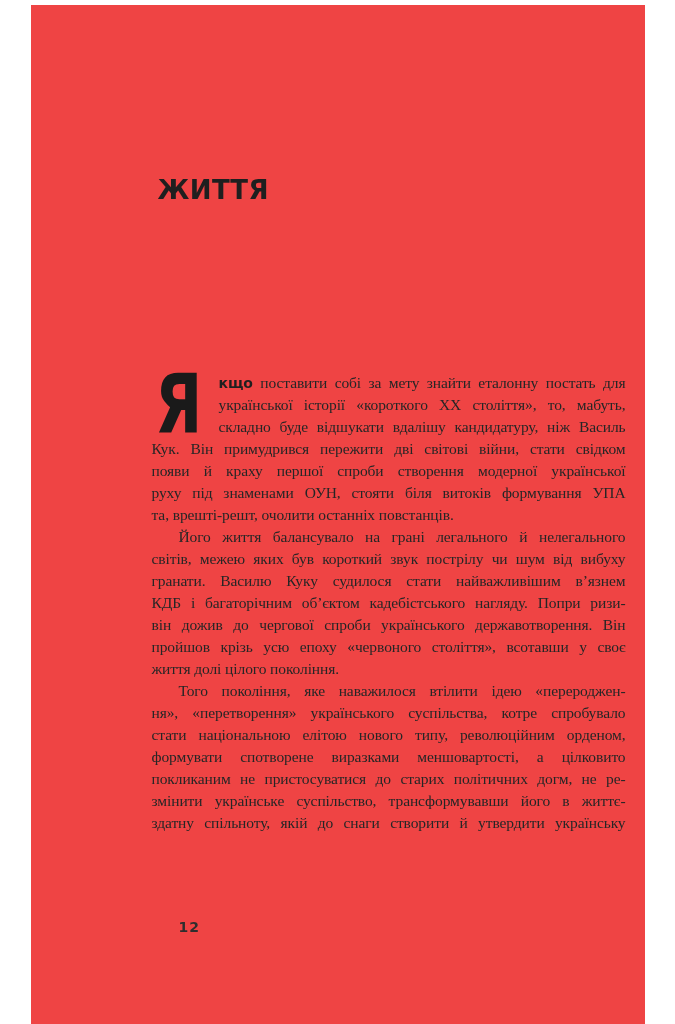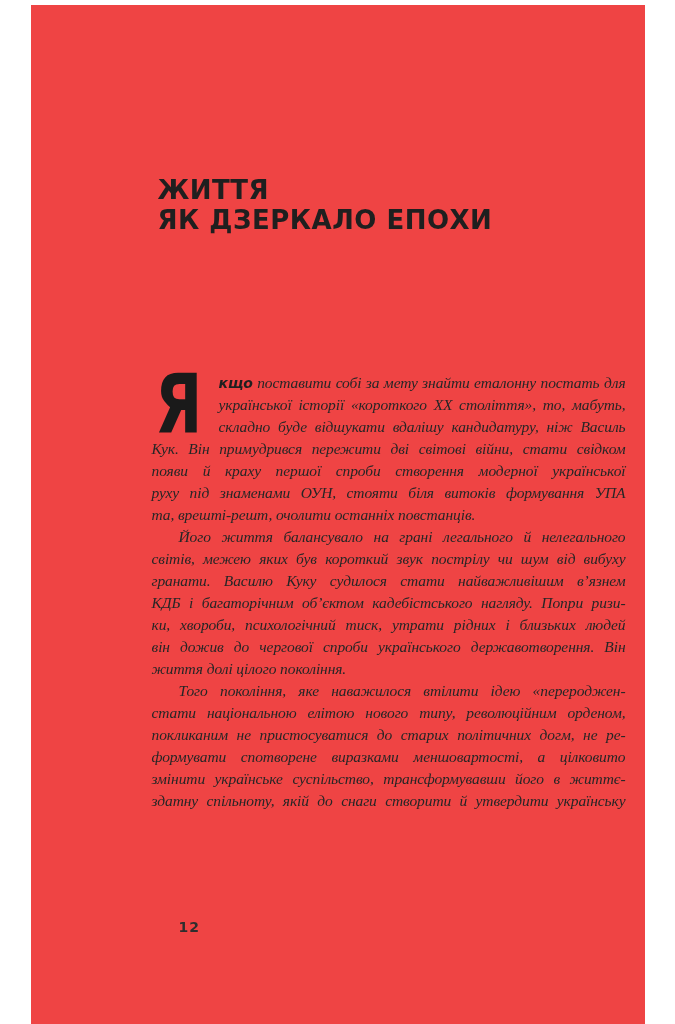--- a/index.html
+++ b/index.html
@@ -32,21 +32,20 @@
     width: 474px;
   }
   .para { position: relative; }
   .line {
     height: 22px;
     line-height: 22px;
     font-size: 15.5px;
     letter-spacing: -0.1px;
     text-align: justify;
     text-align-last: justify;
-    font-style: italic;
   }
   .line.last {
     text-align: left;
     text-align-last: left;
   }
   .line.beside-cap { padding-left: 67px; }
   .line.indent { text-indent: 27px; }
   .dropcap {
     position: absolute;
     left: 3px;
@@ -76,47 +75,47 @@
     letter-spacing: 1px;
     color: #2e2e2e;
   }
 </style>
 </head>
 <body>
 
 <main class="page">
   <header class="title">
     <div class="title-line">ЖИТТЯ</div>
-    <div class="title-line">ЯК ДЗЕРКАЛО ЕПОХИ</div>
   </header>
 
   <section class="content">
       <div class="para">
         <span class="dropcap">Я</span>
         <div class="line beside-cap"><b class="lead-bold">кщо</b> поставити собі за мету знайти еталонну постать для</div>
         <div class="line beside-cap">української історії «короткого XX століття», то, мабуть,</div>
         <div class="line beside-cap">складно буде відшукати вдалішу кандидатуру, ніж Василь</div>
         <div class="line">Кук. Він примудрився пережити дві світові війни, стати свідком</div>
         <div class="line">появи й краху першої спроби створення модерної української</div>
         <div class="line">руху під знаменами ОУН, стояти біля витоків формування УПА</div>
         <div class="line last">та, врешті-решт, очолити останніх повстанців.</div>
       </div>
       <div class="para">
         <div class="line indent">Його життя балансувало на грані легального й нелегального</div>
         <div class="line">світів, межею яких був короткий звук пострілу чи шум від вибуху</div>
         <div class="line">гранати. Василю Куку судилося стати найважливішим в’язнем</div>
         <div class="line">КДБ і багаторічним об’єктом кадебістського нагляду. Попри ризи-</div>
-        <div class="line">ки, хвороби, психологічний тиск, утрати рідних і близьких людей</div>
         <div class="line">він дожив до чергової спроби українського державотворення. Він</div>
+        <div class="line">пройшов крізь усю епоху «червоного століття», всотавши у своє</div>
         <div class="line last">життя долі цілого покоління.</div>
       </div>
       <div class="para">
         <div class="line indent">Того покоління, яке наважилося втілити ідею «перероджен-</div>
+        <div class="line">ня», «перетворення» українського суспільства, котре спробувало</div>
         <div class="line">стати національною елітою нового типу, революційним орденом,</div>
+        <div class="line">формувати спотворене виразками меншовартості, а цілковито</div>
         <div class="line">покликаним не пристосуватися до старих політичних догм, не ре-</div>
-        <div class="line">формувати спотворене виразками меншовартості, а цілковито</div>
         <div class="line">змінити українське суспільство, трансформувавши його в життє-</div>
         <div class="line">здатну спільноту, якій до снаги створити й утвердити українську</div>
       </div>
     </section>
 
   <span class="page-number">12</span>
 </main>
 
 </body></html>

